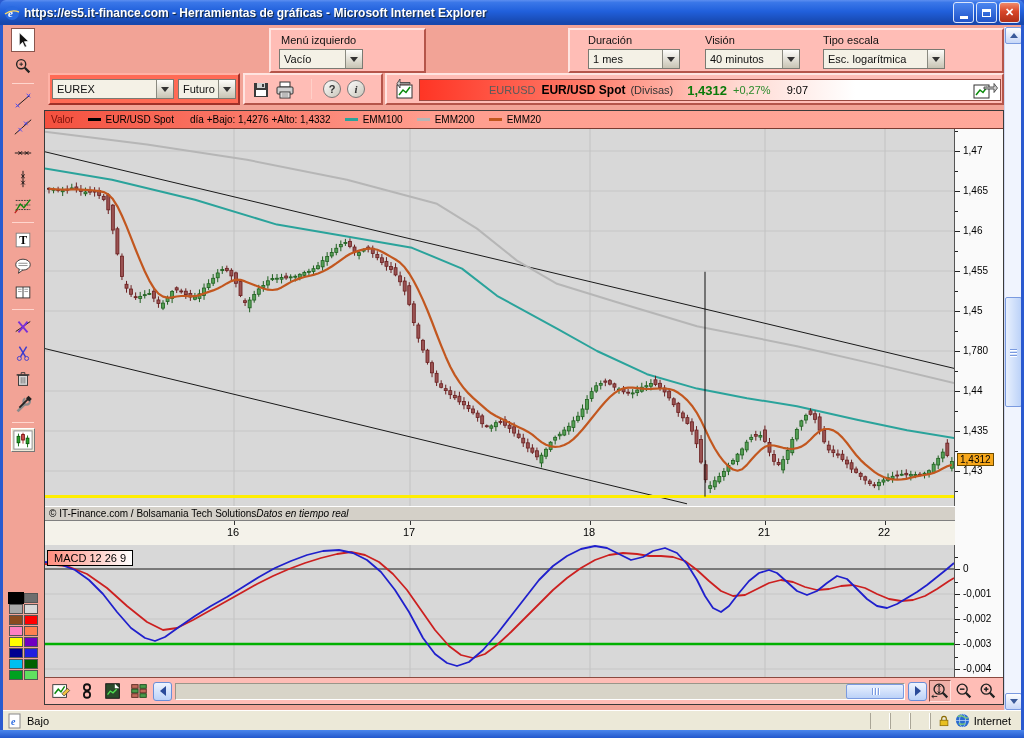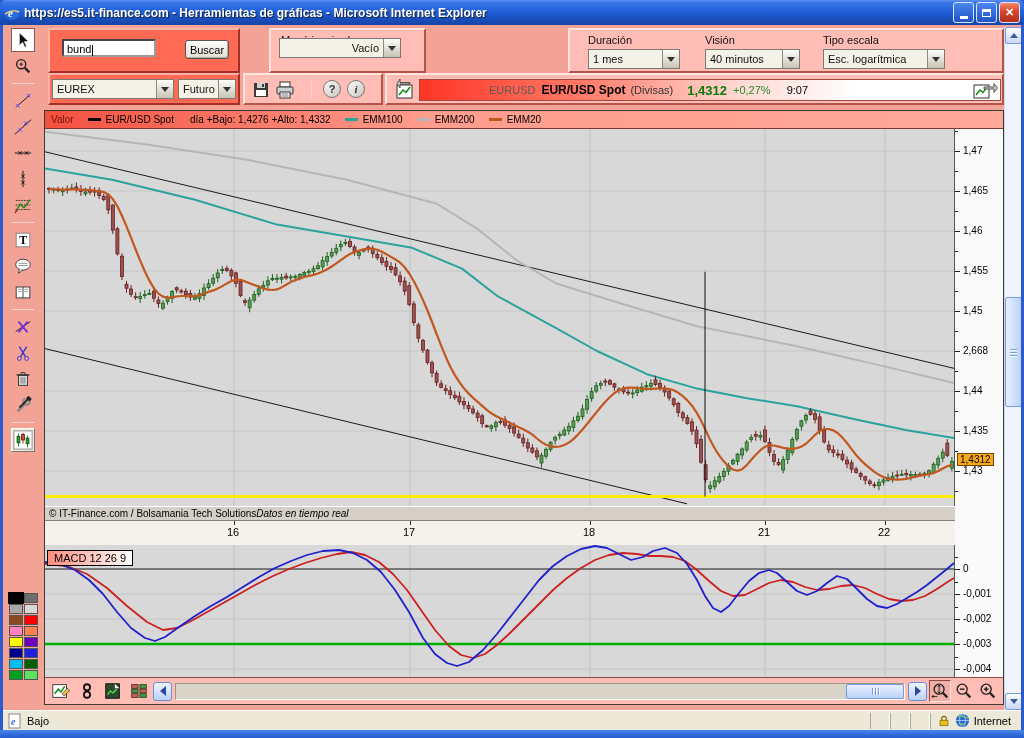--- a/index.html
+++ b/index.html
@@ -264,44 +264,38 @@
           <div class="swatch" style="background: rgb(0, 0, 144);"></div>
           <div class="swatch" style="background: rgb(32, 32, 224);"></div>
           <div class="swatch" style="background: rgb(0, 192, 240);"></div>
           <div class="swatch" style="background: rgb(0, 96, 0);"></div>
           <div class="swatch" style="background: rgb(0, 160, 32);"></div>
           <div class="swatch" style="background: rgb(96, 224, 96);"></div>
         </div>
     </div>
 
     <div class="top-toolbar">
-      <div class="panel red" style="left:4px;top:1px;width:192px;height:45px;">
-        <div class="textfield" style="left:12px;top:9px;width:94px;height:18px;"><span>bund</span><span class="caret"></span></div>
-        <div class="xp-button" style="left:135px;top:10px;width:44px;height:19px;">
-            <span>Buscar</span>
-          </div>
-      </div>
       <div class="panel red" style="left:4px;top:46px;width:192px;height:32px;">
         <div class="combo" style="left:2px;top:4px;width:122px;">
             <span class="ctext">EUREX</span>
             <span class="cbtn">
               <span class="tri-down"></span>
             </span>
           </div>
         <div class="combo" style="left:128px;top:4px;width:58px;">
             <span class="ctext">Futuro</span>
             <span class="cbtn">
               <span class="tri-down"></span>
             </span>
           </div>
       </div>
 
       <div class="panel" style="left:225px;top:1px;width:157px;height:45px;">
         <span class="plabel" style="left:10px;top:4px;">Menú izquierdo</span>
-        <div class="combo" style="left:8px;top:8px;width:122px;text-align:right;">
+        <div class="combo" style="left:8px;top:19px;width:84px;">
             <span class="ctext">Vacío</span>
             <span class="cbtn">
               <span class="tri-down"></span>
             </span>
           </div>
       </div>
       <div class="panel" style="left:524px;top:1px;width:436px;height:45px;">
         <span class="plabel" style="left:18px;top:4px;">Duración</span>
         <div class="combo" style="left:18px;top:19px;width:92px;">
             <span class="ctext">1 mes</span>
@@ -827,21 +821,21 @@
           <div class="tickmark" style="top: 282px; width: 3px;"></div>
           <div class="tickmark" style="top: 302px; width: 5px;"></div>
           <div class="tickmark" style="top: 322px; width: 3px;"></div>
           <div class="tickmark" style="top: 342px; width: 5px;"></div>
           <div class="tickmark" style="top: 362px; width: 3px;"></div>
           <div class="ticklabel" style="top: 16px;">1,47</div>
           <div class="ticklabel" style="top: 56px;">1,465</div>
           <div class="ticklabel" style="top: 96px;">1,46</div>
           <div class="ticklabel" style="top: 136px;">1,455</div>
           <div class="ticklabel" style="top: 176px;">1,45</div>
-          <div class="ticklabel" style="top: 216px;">2,668</div>
+          <div class="ticklabel" style="top: 216px;">1,780</div>
           <div class="ticklabel" style="top: 256px;">1,44</div>
           <div class="ticklabel" style="top: 296px;">1,435</div>
           <div class="ticklabel" style="top: 336px;">1,43</div>
         </div>
 
       <div class="copyright-bar">
         <span>© IT-Finance.com / Bolsamania Tech Solutions</span>
         <span class="rt">Datos en tiempo real</span>
       </div>
       <div class="axis-filler"></div>

